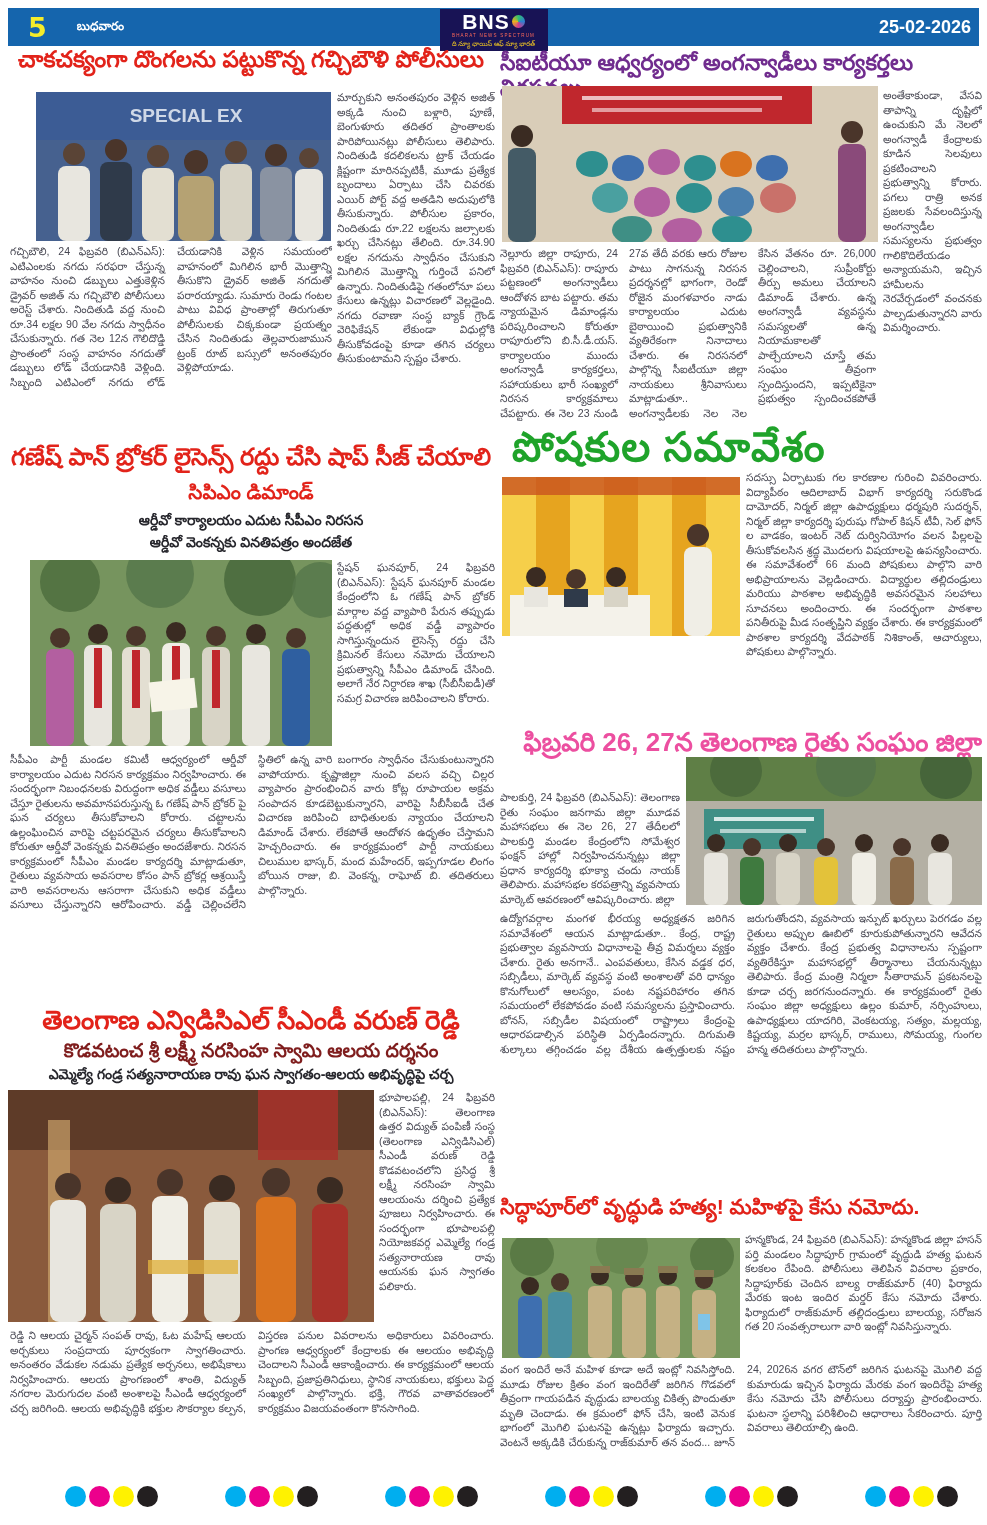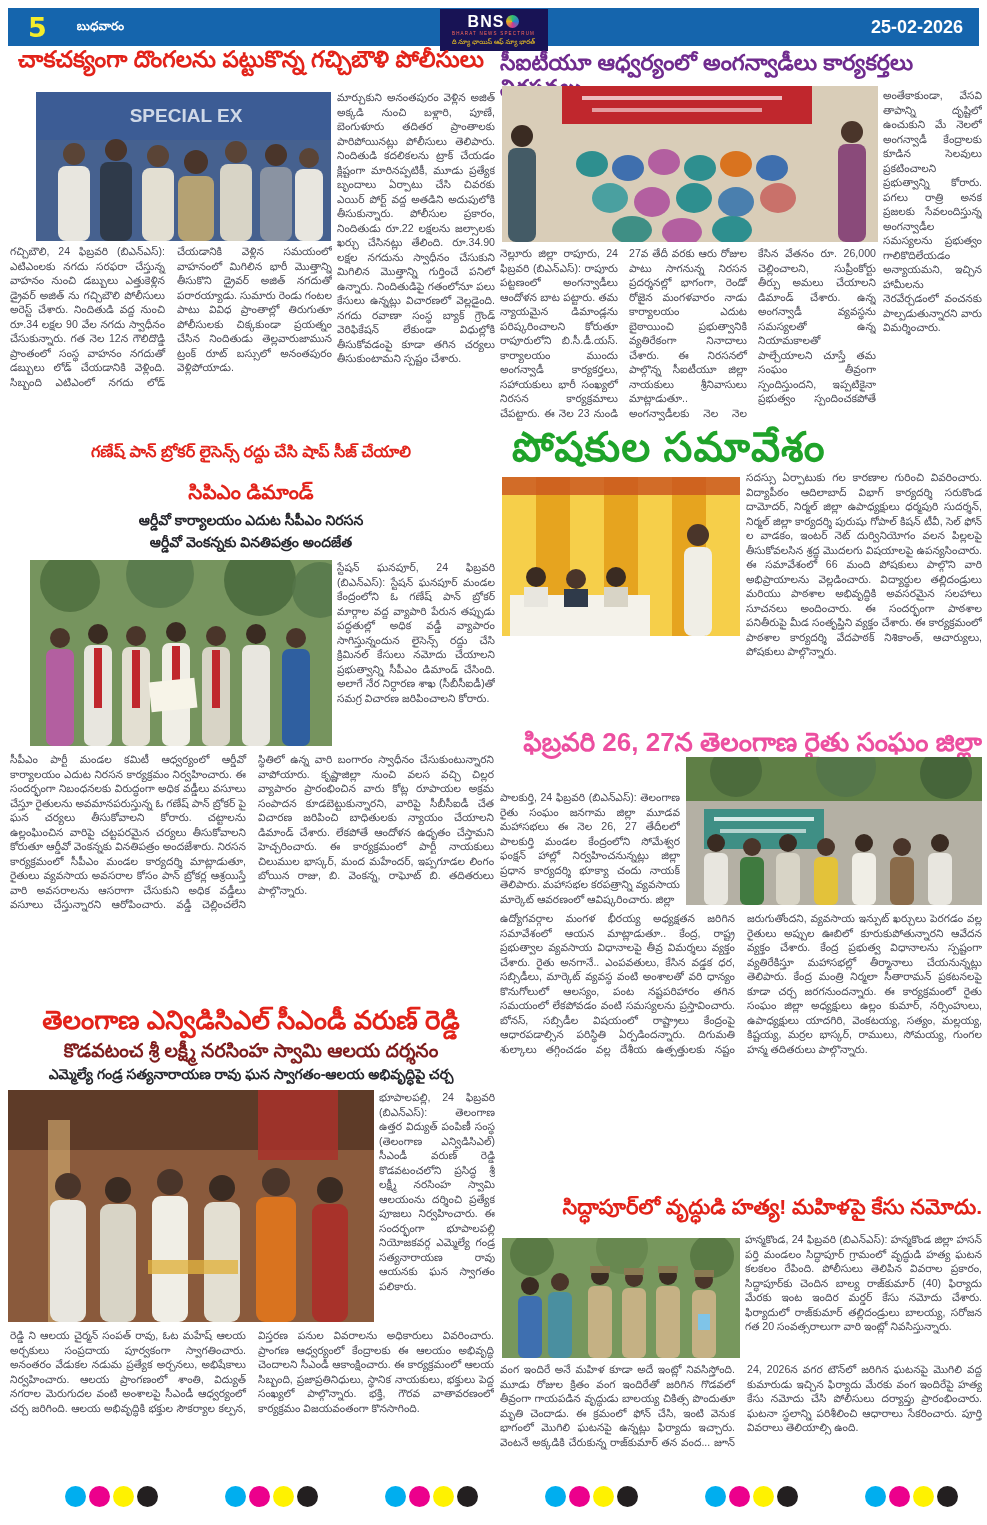--- a/index.html
+++ b/index.html
@@ -4,24 +4,24 @@
 <style>
   html,body{margin:0;padding:0;background:#ffffff;}
   #page{position:relative;width:987px;height:1525px;background:#ffffff;overflow:hidden;
         font-family:"Liberation Sans",sans-serif;}
   .abs{position:absolute;}
 
   
   .masthead{left:8px;top:8px;width:971px;height:38px;background:#1565ad;display:flex;align-items:center;}
   .pageno{color:#f5ec2a;font-size:27px;font-weight:bold;margin-left:20px;font-family:"DejaVu Sans",sans-serif;}
   .dayname{color:#ffffff;font-size:12px;font-weight:bold;margin-left:30px;}
-  .dateval{color:#ffffff;font-size:18px;font-weight:bold;margin-left:auto;margin-right:16px;}
+  .dateval{color:#ffffff;font-size:18px;font-weight:bold;margin-left:auto;margin-right:8px;}
   .logo{position:absolute;left:50%;top:1px;transform:translateX(-50%);width:108px;height:42px;
         background:#181355;display:flex;flex-direction:column;align-items:center;justify-content:center;}
-  .logo-title{color:#ffffff;font-size:16px;font-weight:bold;letter-spacing:1px;line-height:1;display:flex;align-items:center;}
+  .logo-title{color:#ffffff;font-size:21px;font-weight:bold;letter-spacing:1px;line-height:1;display:flex;align-items:center;}
   .logo-swirl{width:13px;height:13px;border-radius:50%;margin-left:2px;
         background:conic-gradient(#2fbf71,#2f7fd0,#d03a8f,#e8b11e,#2fbf71);}
   .logo-sub{color:#ff6a5a;font-size:4.5px;letter-spacing:1.2px;margin-top:1px;}
   .logo-tag{color:#ffd21e;font-size:6.5px;margin-top:2px;}
 
   
   .hl{font-weight:bold;text-align:center;line-height:1.15;}
   .hl-red{color:#e2231a;}
   .hl-purple{color:#702c8e;text-align:left;}
   .hl-green-big{color:#1fa32a;text-align:left;font-size:41px;letter-spacing:1px;}
@@ -81,21 +81,21 @@
         <rect x="224" y="75" width="32" height="74" rx="8" fill="#8a93a2"></rect>
       <circle cx="273" cy="66" r="10" fill="#5a4436"></circle>
         <rect x="259" y="77" width="28" height="72" rx="8" fill="#e8e6df"></rect>
     </svg>
   </div>
 
   <div class="abs bt" style="left:337px;top:90px;width:158px;height:333px;">మార్చుకుని అనంతపురం వెళ్లిన అజిత్ అక్కడి నుంచి బళ్లారి, పూణే, బెంగుళూరు తదితర ప్రాంతాలకు పారిపోయినట్లు పోలీసులు తెలిపారు. నిందితుడి కదలికలను ట్రాక్ చేయడం క్లిష్టంగా మారినప్పటికీ, మూడు ప్రత్యేక బృందాలు ఏర్పాటు చేసి చివరకు ఎయిర్ పోర్ట్ వద్ద అతడిని అదుపులోకి తీసుకున్నారు. పోలీసుల ప్రకారం, నిందితుడు రూ.22 లక్షలను జల్సాలకు ఖర్చు చేసినట్లు తేలింది. రూ.34.90 లక్షల నగదును స్వాధీనం చేసుకుని మిగిలిన మొత్తాన్ని గుర్తించే పనిలో ఉన్నారు. నిందితుడిపై గతంలోనూ పలు కేసులు ఉన్నట్లు విచారణలో వెల్లడైంది. నగదు రవాణా సంస్థ బ్యాక్ గ్రౌండ్ వెరిఫికేషన్ లేకుండా విధుల్లోకి తీసుకోవడంపై కూడా తగిన చర్యలు తీసుకుంటామని స్పష్టం చేశారు.</div>
 
   <div class="abs bt cols2" style="left:10px;top:244px;width:322px;height:181px;">గచ్చిబౌలి, 24 ఫిబ్రవరి (బిఎన్ఎస్): ఎటిఎంలకు నగదు సరఫరా చేస్తున్న వాహనం నుంచి డబ్బులు ఎత్తుకెళ్లిన డ్రైవర్ అజిత్ ను గచ్చిబౌలి పోలీసులు అరెస్ట్ చేశారు. నిందితుడి వద్ద నుంచి రూ.34 లక్షల 90 వేల నగదు స్వాధీనం చేసుకున్నారు. గత నెల 12న గౌలిదొడ్డి ప్రాంతంలో సంస్థ వాహనం నగదుతో డబ్బులు లోడ్ చేయడానికి వెళ్లింది. సిబ్బంది ఎటిఎంలో నగదు లోడ్ చేయడానికి వెళ్లిన సమయంలో వాహనంలో మిగిలిన భారీ మొత్తాన్ని తీసుకొని డ్రైవర్ అజిత్ నగదుతో పరారయ్యాడు. సుమారు రెండు గంటల పాటు వివిధ ప్రాంతాల్లో తిరుగుతూ పోలీసులకు చిక్కకుండా ప్రయత్నం చేసిన నిందితుడు తెల్లవారుజామున ట్రంక్ రూట్ బస్సులో అనంతపురం వెళ్లిపోయాడు.</div>
 
-  <div class="abs hl hl-red" style="left:8px;top:443px;width:486px;font-size:16px;">గణేష్ పాన్ బ్రోకర్ లైసెన్స్ రద్దు చేసి షాప్ సీజ్ చేయాలి</div>
+  <div class="abs hl hl-red" style="left:8px;top:443px;width:486px;font-size:24px;">గణేష్ పాన్ బ్రోకర్ లైసెన్స్ రద్దు చేసి షాప్ సీజ్ చేయాలి</div>
   <div class="abs deck" style="left:8px;top:512px;width:486px;font-size:14px;">ఆర్డీవో కార్యాలయం ఎదుట సీపీఎం నిరసన</div>
   <div class="abs hl hl-red" style="left:8px;top:481px;width:486px;font-size:20px;">సిపిఎం డిమాండ్</div>
   <div class="abs deck" style="left:8px;top:534px;width:486px;font-size:14px;">ఆర్డీవో వెంకన్నకు వినతిపత్రం అందజేత</div>
 
   <div class="abs photo" style="left:30px;top:560px;width:302px;height:186px;">
     <svg viewBox="0 0 302 186" preserveAspectRatio="none">
       <rect width="302" height="186" fill="#76945e"></rect>
       <circle cx="40" cy="22" r="30" fill="#4c6b3c" opacity="0.8"></circle>
         <circle cx="130" cy="14" r="34" fill="#55764a" opacity="0.8"></circle>
       <circle cx="230" cy="20" r="36" fill="#46653a" opacity="0.8"></circle>
@@ -242,21 +242,21 @@
         <rect x="204" y="100" width="24" height="48" rx="6" fill="#8a6b4a"></rect>
       <circle cx="254" cy="86" r="9" fill="#3a2b22"></circle>
         <rect x="242" y="96" width="24" height="52" rx="6" fill="#e8e6df"></rect>
     </svg>
   </div>
 
   <div class="abs bt" style="left:500px;top:790px;width:180px;height:118px;">పాలకుర్తి, 24 ఫిబ్రవరి (బిఎన్ఎస్): తెలంగాణ రైతు సంఘం జనగామ జిల్లా మూడవ మహాసభలు ఈ నెల 26, 27 తేదీలలో పాలకుర్తి మండల కేంద్రంలోని సోమేశ్వర ఫంక్షన్ హాల్లో నిర్వహించనున్నట్లు జిల్లా ప్రధాన కార్యదర్శి భూక్యా చందు నాయక్ తెలిపారు. మహాసభల కరపత్రాన్ని వ్యవసాయ మార్కెట్ ఆవరణంలో ఆవిష్కరించారు. జిల్లా</div>
 
   <div class="abs bt cols2" style="left:500px;top:911px;width:482px;height:278px;">ఉద్యోగవర్గాల మంగళ భీరయ్య అధ్యక్షతన జరిగిన సమావేశంలో ఆయన మాట్లాడుతూ.. కేంద్ర, రాష్ట్ర ప్రభుత్వాల వ్యవసాయ విధానాలపై తీవ్ర విమర్శలు వ్యక్తం చేశారు. రైతు అనగానే.. ఎంపవతులు, కేసిన వడ్డక ధర, సబ్సిడీలు, మార్కెట్ వ్యవస్థ వంటి అంశాలతో వరి ధాన్యం కొనుగోలులో ఆలస్యం, పంట నష్టపరిహారం తగిన సమయంలో లేకపోవడం వంటి సమస్యలను ప్రస్తావించారు. బోనస్, సబ్సిడీల విషయంలో రాష్ట్రాలు కేంద్రంపై ఆధారపడాల్సిన పరిస్థితి ఏర్పడిందన్నారు. దిగుమతి శుల్కాలు తగ్గించడం వల్ల దేశీయ ఉత్పత్తులకు నష్టం జరుగుతోందని, వ్యవసాయ ఇన్పుట్ ఖర్చులు పెరగడం వల్ల రైతులు అప్పుల ఊబిలో కూరుకుపోతున్నారని ఆవేదన వ్యక్తం చేశారు. కేంద్ర ప్రభుత్వ విధానాలను స్పష్టంగా వ్యతిరేకిస్తూ మహాసభల్లో తీర్మానాలు చేయనున్నట్లు తెలిపారు. కేంద్ర మంత్రి నిర్మలా సీతారామన్ ప్రకటనలపై కూడా చర్చ జరగనుందన్నారు. ఈ కార్యక్రమంలో రైతు సంఘం జిల్లా అధ్యక్షులు ఉల్లం కుమార్, నర్సింహులు, ఉపాధ్యక్షులు యాదగిరి, వెంకటయ్య, సత్యం, మల్లయ్య, కిష్టయ్య, మర్రల భాస్కర్, రాములు, సోమయ్య, గుంగల హన్మ తదితరులు పాల్గొన్నారు.</div>
 
-  <div class="abs hl hl-red" style="left:500px;top:1195px;width:482px;font-size:21px;text-align:right;">సిద్ధాపూర్‌లో వృద్ధుడి హత్య! మహిళపై కేసు నమోదు.</div>
+  <div class="abs hl hl-red" style="left:500px;top:1195px;width:482px;font-size:21px;text-align:left;">సిద్ధాపూర్‌లో వృద్ధుడి హత్య! మహిళపై కేసు నమోదు.</div>
 
   <div class="abs photo" style="left:502px;top:1238px;width:238px;height:120px;">
     <svg viewBox="0 0 238 120" preserveAspectRatio="none">
       <rect width="238" height="120" fill="#77975d"></rect>
       <circle cx="30" cy="16" r="22" fill="#5a7a45"></circle>
         <circle cx="120" cy="10" r="26" fill="#688850"></circle>
         <circle cx="210" cy="18" r="22" fill="#5a7a45"></circle>
       <circle cx="28" cy="48" r="9" fill="#3a2b22"></circle>
         <rect x="16" y="58" width="24" height="62" rx="6" fill="#3e6fb0"></rect>
       <circle cx="58" cy="44" r="9" fill="#4a352a"></circle>

